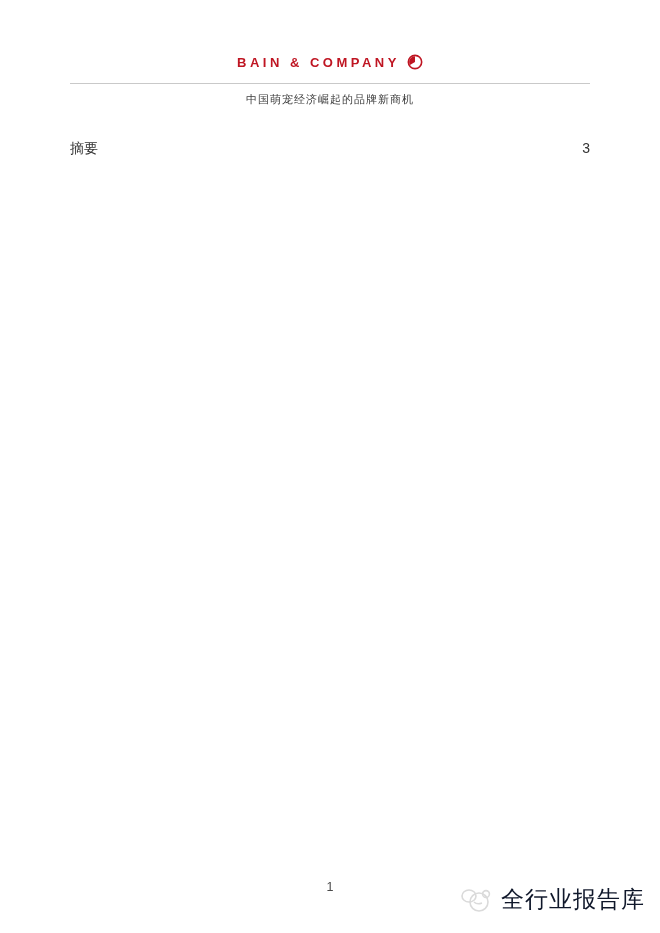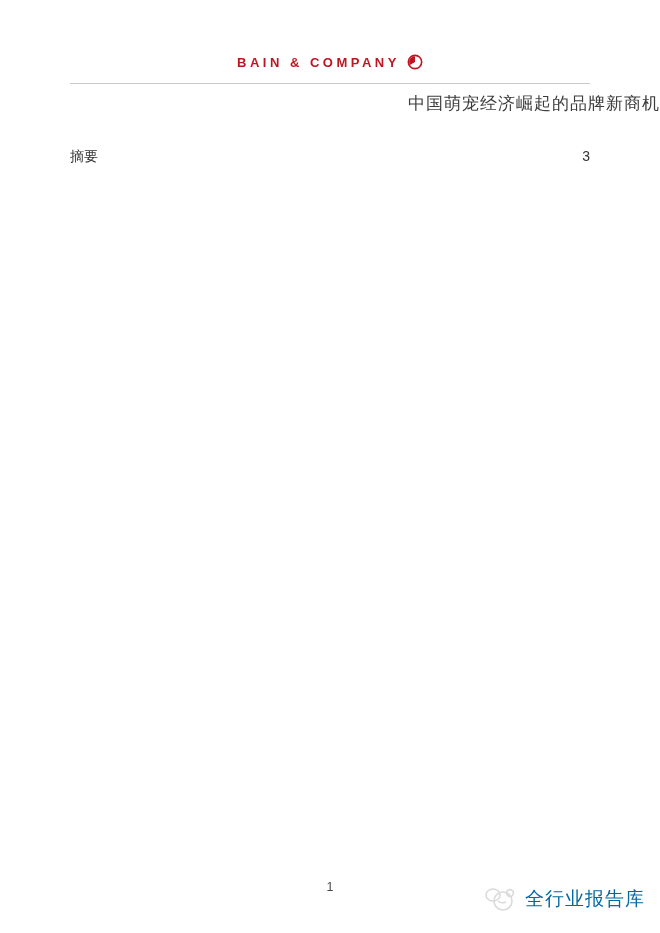--- a/index.html
+++ b/index.html
@@ -23,22 +23,22 @@
     font-size:13px; font-weight:bold;
     letter-spacing:3.5px;
   }
   .brand-icon { width:16px; height:16px; display:block; }
   .rule {
     margin:13px 70px 0 70px;
     height:1px; background:#c9c9c9;
   }
   .subtitle {
     margin-top:8px;
-    text-align:right;
-    font-size:17px; color:#3c3c3c;
+    text-align:center;
+    font-size:11px; color:#3c3c3c;
     letter-spacing:1px;
   }
 
   
   .content { margin:0 70px; }
   .toc-title {
     margin:40px 0 0 0;
     font-size:27px; line-height:30px;
     font-weight:bold;
     color:#bf2126;
@@ -68,22 +68,22 @@
     position:absolute; left:0; right:0; top:880px;
     text-align:center;
     font-size:12.5px; color:#4a4a4a;
   }
   .watermark {
     position:absolute; right:15px; top:884px;
     display:flex; align-items:center; gap:6px;
     color:#d7d7d7;
   }
   .watermark-text {
-    font-size:19px; letter-spacing:1px;
-    color:#0369a1;
+    font-size:23px; letter-spacing:1px;
+    color:#0f172a;
   }
   .watermark-icon { width:36px; height:30px; display:block; }
 </style>
 </head>
 <body>
 
 <div class="page">
 
   <div class="brand-row">
     <span class="brand-text">BAIN &amp; COMPANY</span>

